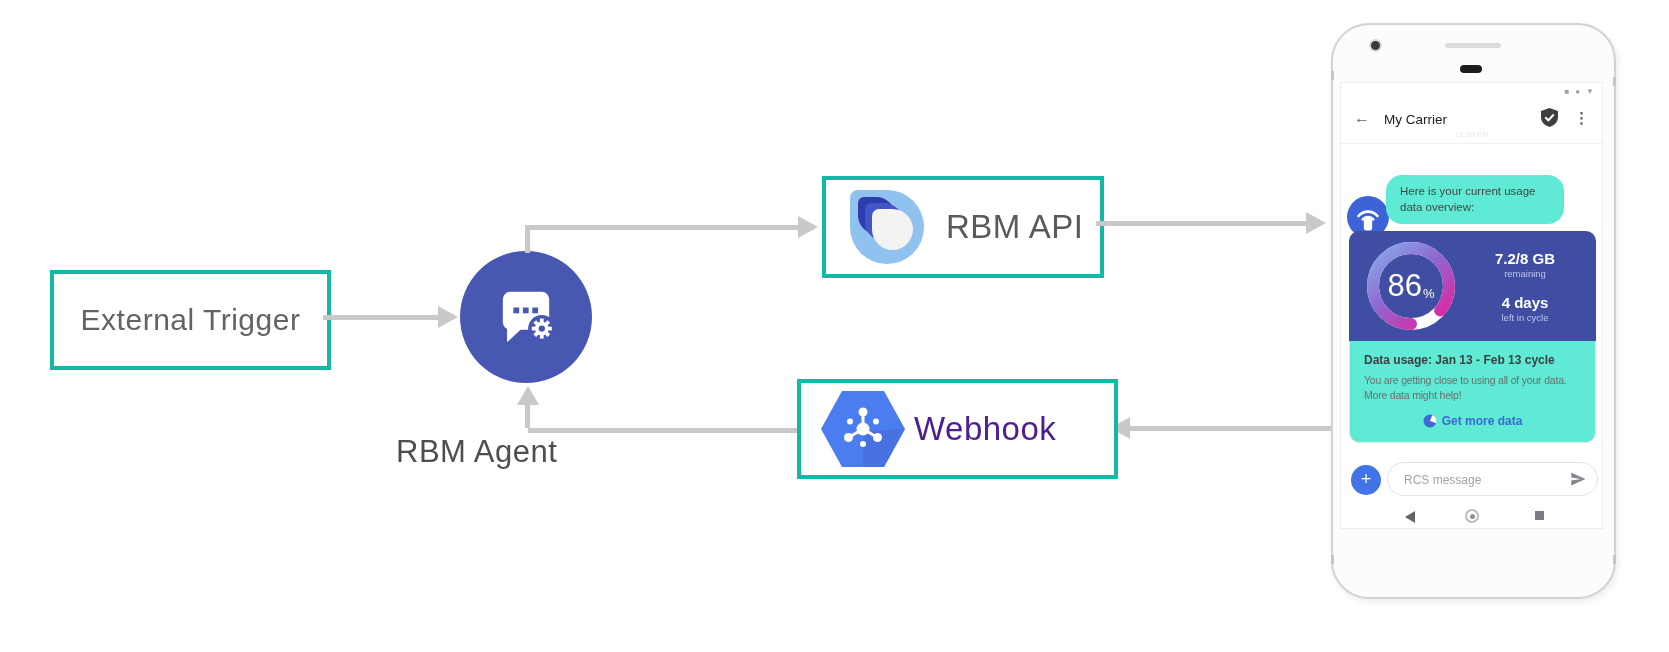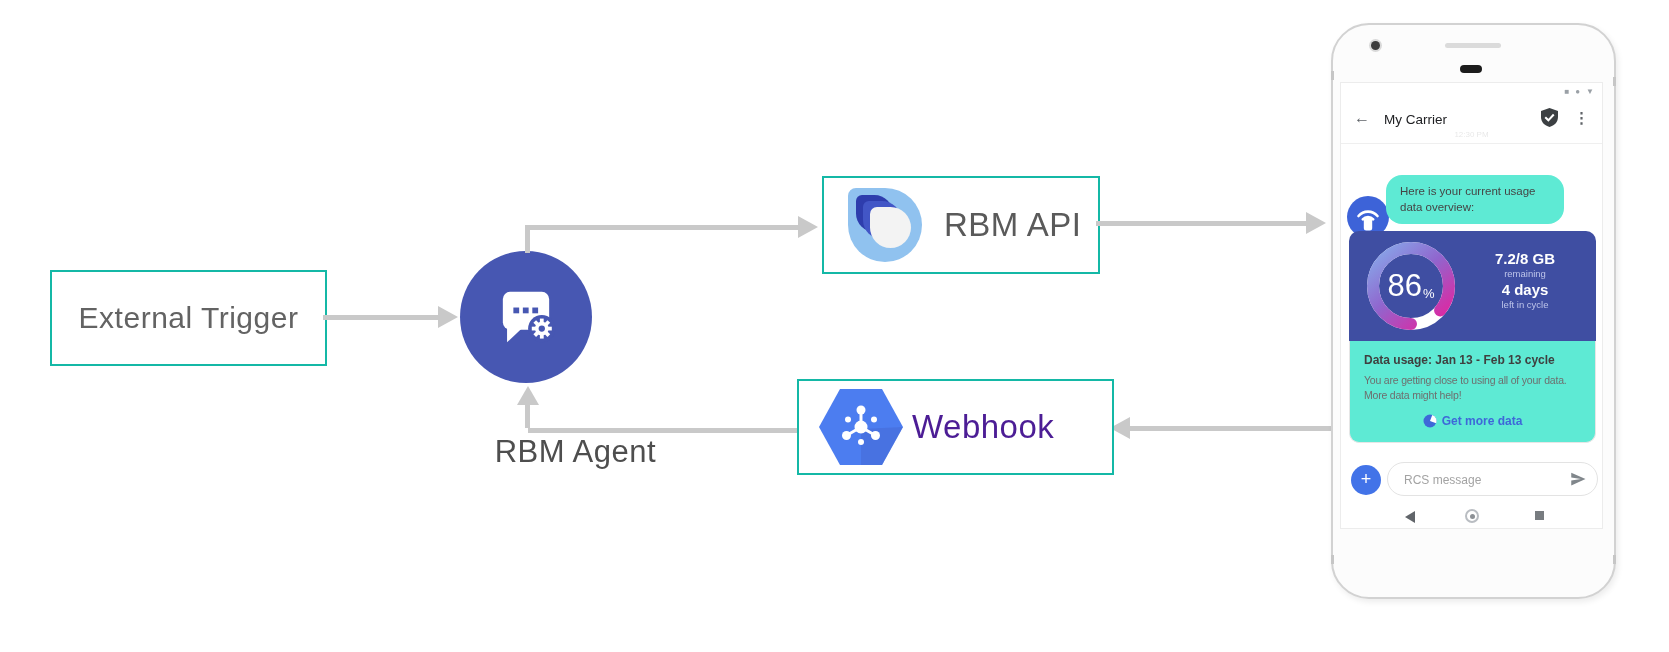--- a/index.html
+++ b/index.html
@@ -1,31 +1,31 @@
 <!DOCTYPE html>
 <html><head>
 <meta charset="utf-8">
 <style>
   html,body{margin:0;padding:0;background:#ffffff;}
   body{font-family:"Liberation Sans", sans-serif;}
   .stage{position:relative;width:1669px;height:652px;background:#fff;overflow:hidden;}
 
   
-  .node-box{position:absolute;background:#fff;border:2px solid #14b8a6;display:flex;align-items:center;}
+  .node-box{position:absolute;background:#fff;border:4px solid #14b8a6;display:flex;align-items:center;}
   .node-label{font-weight:300;letter-spacing:.5px;}
   .ext-box{left:50px;top:270px;width:273px;height:92px;justify-content:center;}
   .ext-box .node-label{font-size:30px;color:#636363;}
   .api-box{left:822px;top:176px;width:274px;height:94px;}
   .api-box .node-label{font-size:33px;color:#5a5a5a;margin-left:24px;}
   .hook-box{left:797px;top:379px;width:313px;height:92px;}
   .hook-box .node-label{font-size:33px;color:#4c1d95;margin-left:9px;}
 
   .agent-circle{position:absolute;left:460px;top:251px;width:132px;height:132px;border-radius:50%;
     background:#4757b2;display:flex;align-items:center;justify-content:center;}
-  .agent-label{position:absolute;left:396px;top:434px;width:260px;text-align:right;
+  .agent-label{position:absolute;left:396px;top:434px;width:260px;text-align:left;
     font-size:31px;font-weight:300;color:#4e4e4e;letter-spacing:.5px;}
   .messages-label{position:absolute;left:1331px;top:596px;width:281px;text-align:center;
     font-size:33px;font-weight:300;color:#8c8c8c;letter-spacing:.5px;}
 
   
   .h-line,.v-line{position:absolute;background:#c9c9c9;}
   .h-line{height:5px;}
   .v-line{width:5px;}
   .arr{position:absolute;width:0;height:0;}
   .arr-right{border-top:11px solid transparent;border-bottom:11px solid transparent;border-left:20px solid #c9c9c9;}
@@ -65,21 +65,21 @@
 
   .usage-card{position:absolute;left:8px;top:148px;width:247px;}
   .card-blue{position:relative;height:110px;background:#3f4ea2;border-radius:10px 10px 0 0;}
   .gauge-wrap{position:absolute;left:14px;top:7px;width:96px;height:96px;}
   .gauge-text{position:absolute;left:0;top:0;width:96px;height:96px;display:flex;align-items:center;justify-content:center;color:#fff;}
   .gauge-pct{font-size:31px;font-weight:300;}
   .gauge-sign{font-size:13px;margin-top:14px;margin-left:1px;}
   .card-stats{position:absolute;right:8px;top:0;width:126px;text-align:center;color:#fff;}
   .stat-big{font-size:15px;font-weight:bold;margin-top:19px;}
   .stat-small{font-size:9.5px;color:#bdc4ea;margin-top:1px;}
-  .stat-big2{margin-top:2px;}
+  .stat-big2{margin-top:15px;}
   .card-white{background:#5eead4;border:1px solid #e6e6e6;border-top:none;border-radius:0 0 10px 10px;
     padding:12px 14px 14px;box-sizing:border-box;}
   .cw-title{font-size:12px;font-weight:bold;color:#3f3f3f;}
   .cw-body{font-size:10.5px;letter-spacing:-0.2px;color:#6e6e6e;margin-top:6px;line-height:1.4;}
   .cta-row{display:flex;align-items:center;justify-content:center;gap:5px;margin-top:12px;}
   .cta-label{font-size:12px;font-weight:bold;color:#3e68d8;}
 
   .plus-btn{position:absolute;left:10px;top:382px;width:30px;height:30px;border-radius:50%;background:#4273e8;
     color:#fff;font-size:18px;line-height:29px;text-align:center;font-weight:400;}
   .compose-pill{position:absolute;left:46px;top:379px;width:211px;height:34px;border:1.5px solid #e3e3e3;

